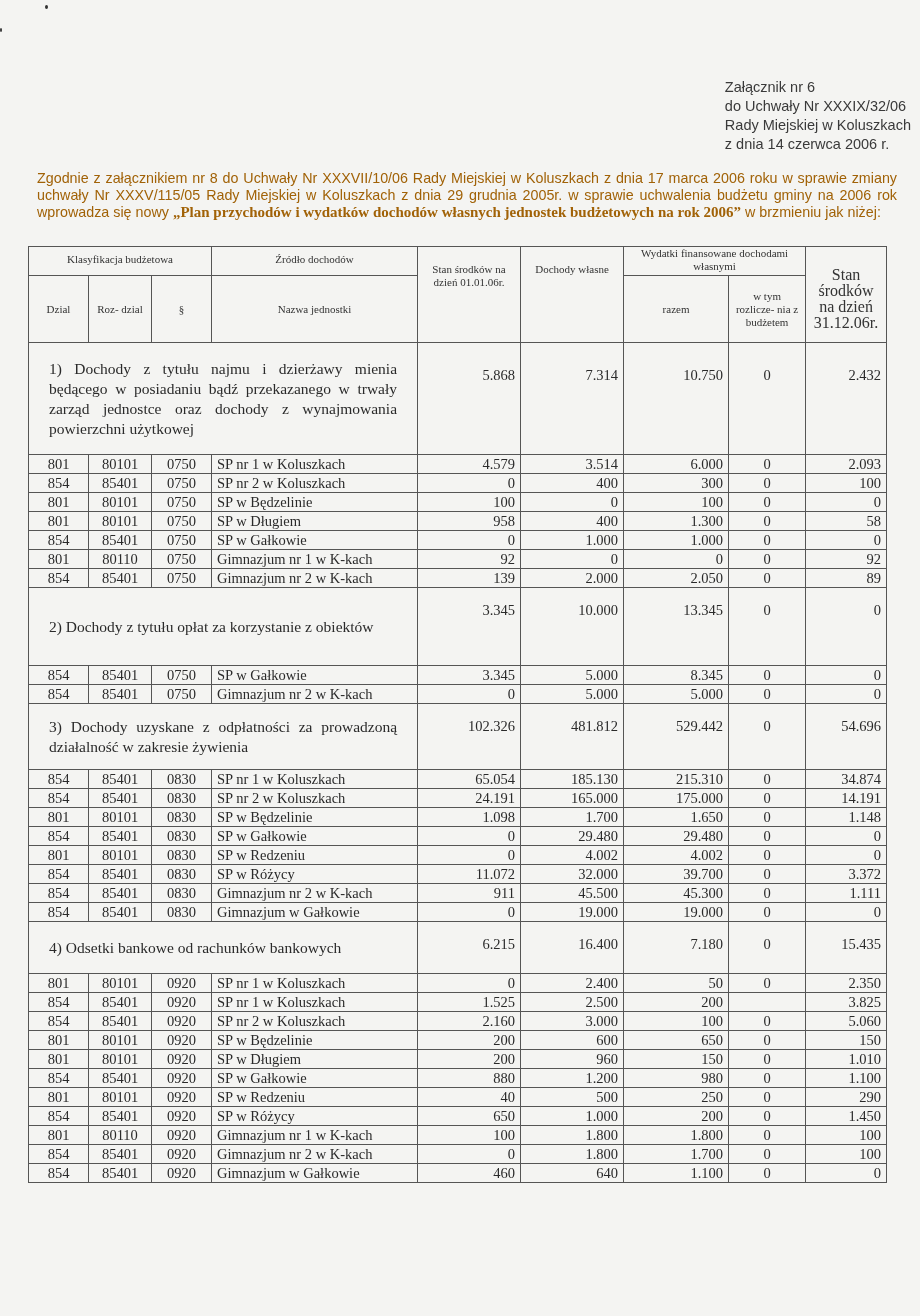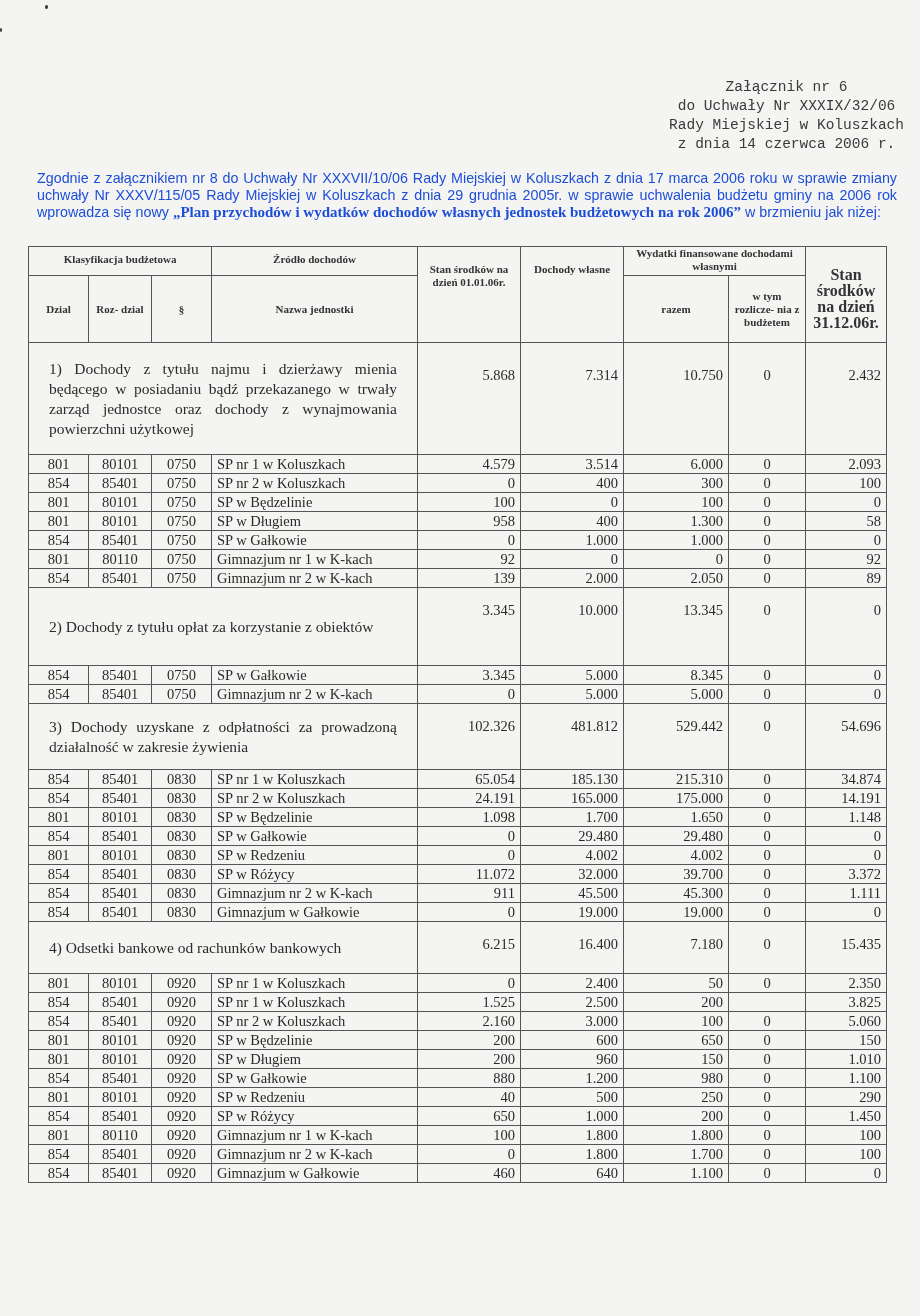--- a/index.html
+++ b/index.html
@@ -1,38 +1,38 @@
 <!DOCTYPE html>
 <html><head>
 <meta charset="utf-8">
 <style>
   html, body { margin:0; padding:0; }
   body {
     width:920px; height:1316px; background:#f4f4f2; position:relative; overflow:hidden;
     font-family:"Liberation Serif","DejaVu Serif",serif; color:#2a2a2a;
   }
   .header-block {
-    position:absolute; right:16px; top:78px; text-align:center;
-    font-family:Liberation Mono, monospace; font-size:14.5px; line-height:19px; color:#3a3a3a;
+    position:absolute; right:9px; top:78px; text-align:left;
+    font-family:Liberation Sans, sans-serif; font-size:14.5px; line-height:19px; color:#3a3a3a;
   }
   .intro {
     position:absolute; left:37px; top:170px; width:860px;
-    font-family:"Liberation Sans","DejaVu Sans",sans-serif; font-size:14.3px; line-height:17px; color:#1d4ed8;
+    font-family:"Liberation Sans","DejaVu Sans",sans-serif; font-size:14.3px; line-height:17px; color:#a16207;
     text-align:justify;
   }
   .intro b { font-family:"Liberation Serif","DejaVu Serif",serif; font-size:15px; }
   table.budget {
     position:absolute; left:28px; top:246px; width:858px;
     border-collapse:collapse; table-layout:fixed; font-size:14.5px;
   }
   table.budget td, table.budget th {
     border:1px solid #555; padding:0 5px; vertical-align:middle; overflow:hidden; white-space:nowrap;
   }
   table.budget th {
-    font-weight:bold; font-size:11px; line-height:13px; color:#333; text-align:center; vertical-align:top;
+    font-weight:normal; font-size:11px; line-height:13px; color:#333; text-align:center; vertical-align:top;
   }
   .th-pad { padding-top:6px !important; }
   .row-data td { height:18px; line-height:18px; }
   .c { text-align:center; }
   .r { text-align:right; }
   .sec-title {
     white-space:normal !important; font-size:15.5px; line-height:20px; text-align:justify; vertical-align:middle; padding:0 20px !important;
   }
   .sec-num { font-weight:normal; text-align:right; vertical-align:top !important; padding-top:24px !important; font-size:14.5px; }
   .sec-num-small { padding-top:14px !important; }

